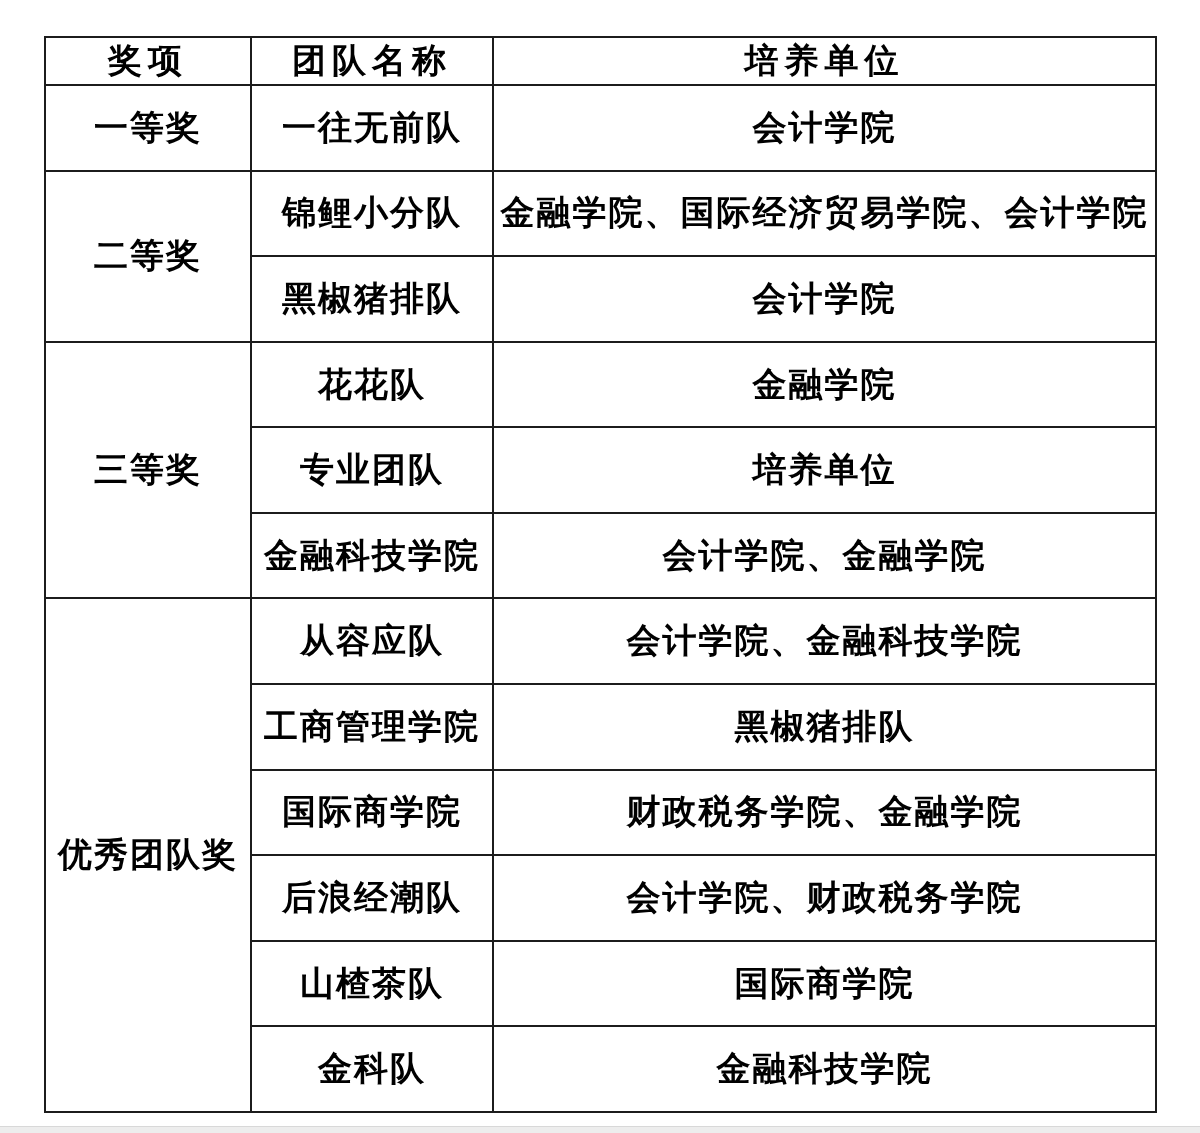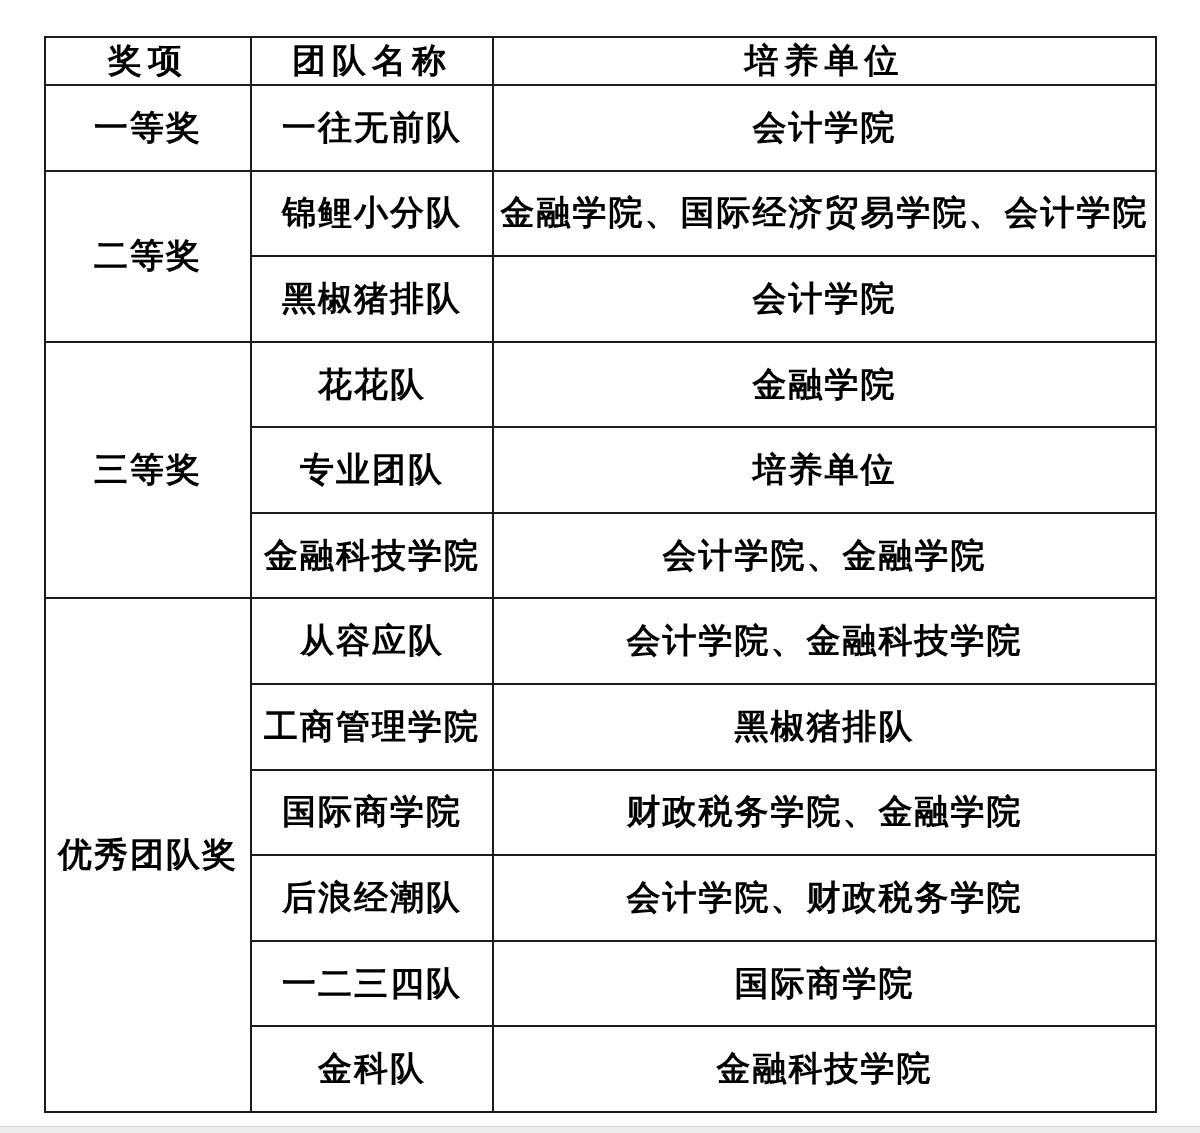--- a/index.html
+++ b/index.html
@@ -111,21 +111,21 @@
         </tr>
         <tr>
           <td>国际商学院</td>
           <td>财政税务学院、金融学院</td>
         </tr>
         <tr>
           <td>后浪经潮队</td>
           <td>会计学院、财政税务学院</td>
         </tr>
         <tr>
-          <td>一二三四队</td>
+          <td>山楂茶队</td>
           <td>国际商学院</td>
         </tr>
         <tr>
           <td>金科队</td>
           <td>金融科技学院</td>
         </tr>
       </tbody>
   </table>
 
   <div class="bottom-strip"></div>

